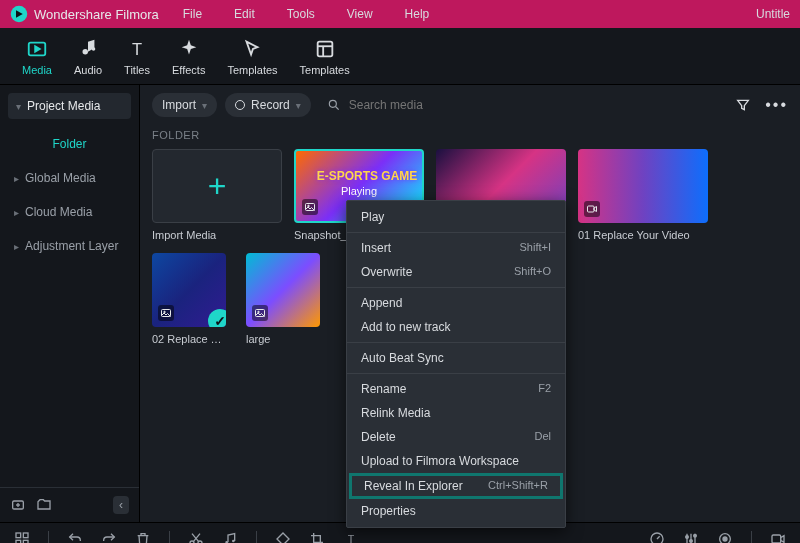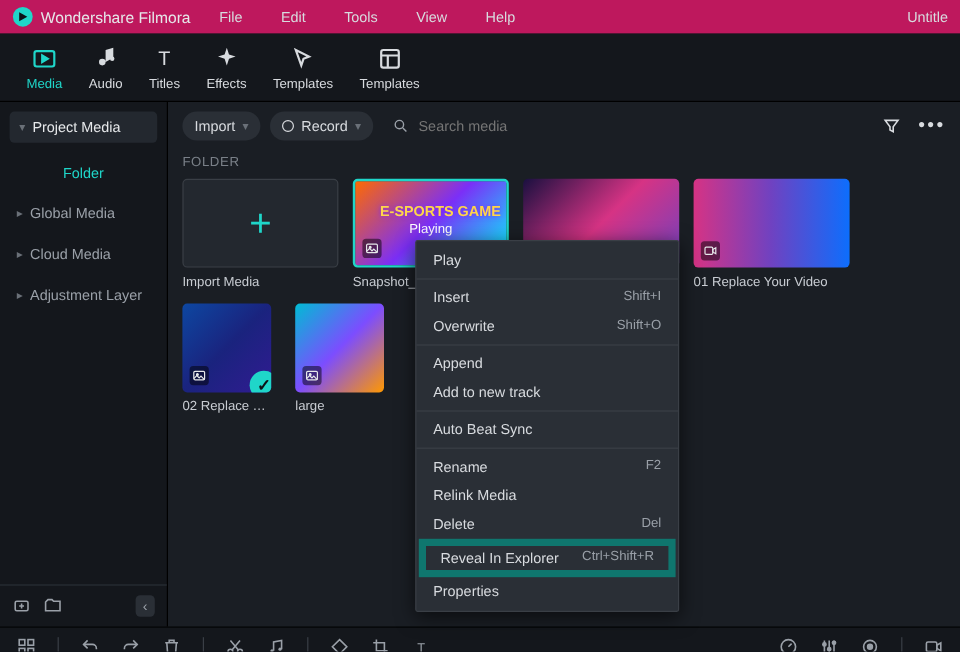--- a/index.html
+++ b/index.html
@@ -60,21 +60,21 @@
 .esports-sub { position: absolute; top: 34px; left: 0; right: 0; text-align: center; color: #fff; font-size: 11px; }
 
 .gaming { background: linear-gradient(135deg, #1a1040, #d63384, #6f42c1); }
 .gaming2 { background: linear-gradient(90deg, #d63384, #6f42c1, #0d6efd); }
 .photo { background: linear-gradient(135deg, #0d47a1, #1a237e, #311b92); }
 .large-thumb { background: linear-gradient(135deg, #00bcd4, #7c4dff, #ff9800); }
 
 .context-menu { position: absolute; left: 346px; top: 200px; width: 220px; background: #2a2f36; border: 1px solid #3a3f46; border-radius: 2px; box-shadow: 0 4px 16px rgba(0,0,0,0.6); z-index: 100; padding: 4px 0; }
 .cm-item { display: flex; justify-content: space-between; padding: 5px 14px; color: #d8dbdf; cursor: pointer; font-size: 12px; }
 .cm-sep { height: 1px; background: #3a3f46; margin: 3px 0; }
-.cm-item.hl { border: 6px solid #0f766e; margin: 0 2px; padding: 3px 12px; }
+.cm-item.hl { border: 3px solid #0f766e; margin: 0 2px; padding: 3px 12px; }
 .cm-short { color: #9aa0a8; font-size: 11px; }
 
 .bottombar { display: flex; align-items: center; gap: 18px; height: 32px; padding: 0 14px; background: #14171c; border-top: 1px solid #000; }
 .bb-sep { width: 1px; height: 16px; background: #3a3f46; }
 .bb-ico { color: #9aa0a8; cursor: pointer; }
 .bb-spacer { flex: 1; }
 
 svg { display: block; }
 </style>
 </head>
@@ -289,20 +289,23 @@
       <span>Rename</span>
       <span class="cm-short">F2</span>
     </div>
   <div class="cm-item">
       <span>Relink Media</span>
     </div>
   <div class="cm-item">
       <span>Delete</span>
       <span class="cm-short">Del</span>
     </div>
+  <div class="cm-item">
+      <span>Upload to Filmora Workspace</span>
+    </div>
   <div class="cm-item hl">
       <span>Reveal In Explorer</span>
       <span class="cm-short">Ctrl+Shift+R</span>
     </div>
   <div class="cm-item">
       <span>Properties</span>
     </div>
 </div>
 
 <div class="bottombar">

